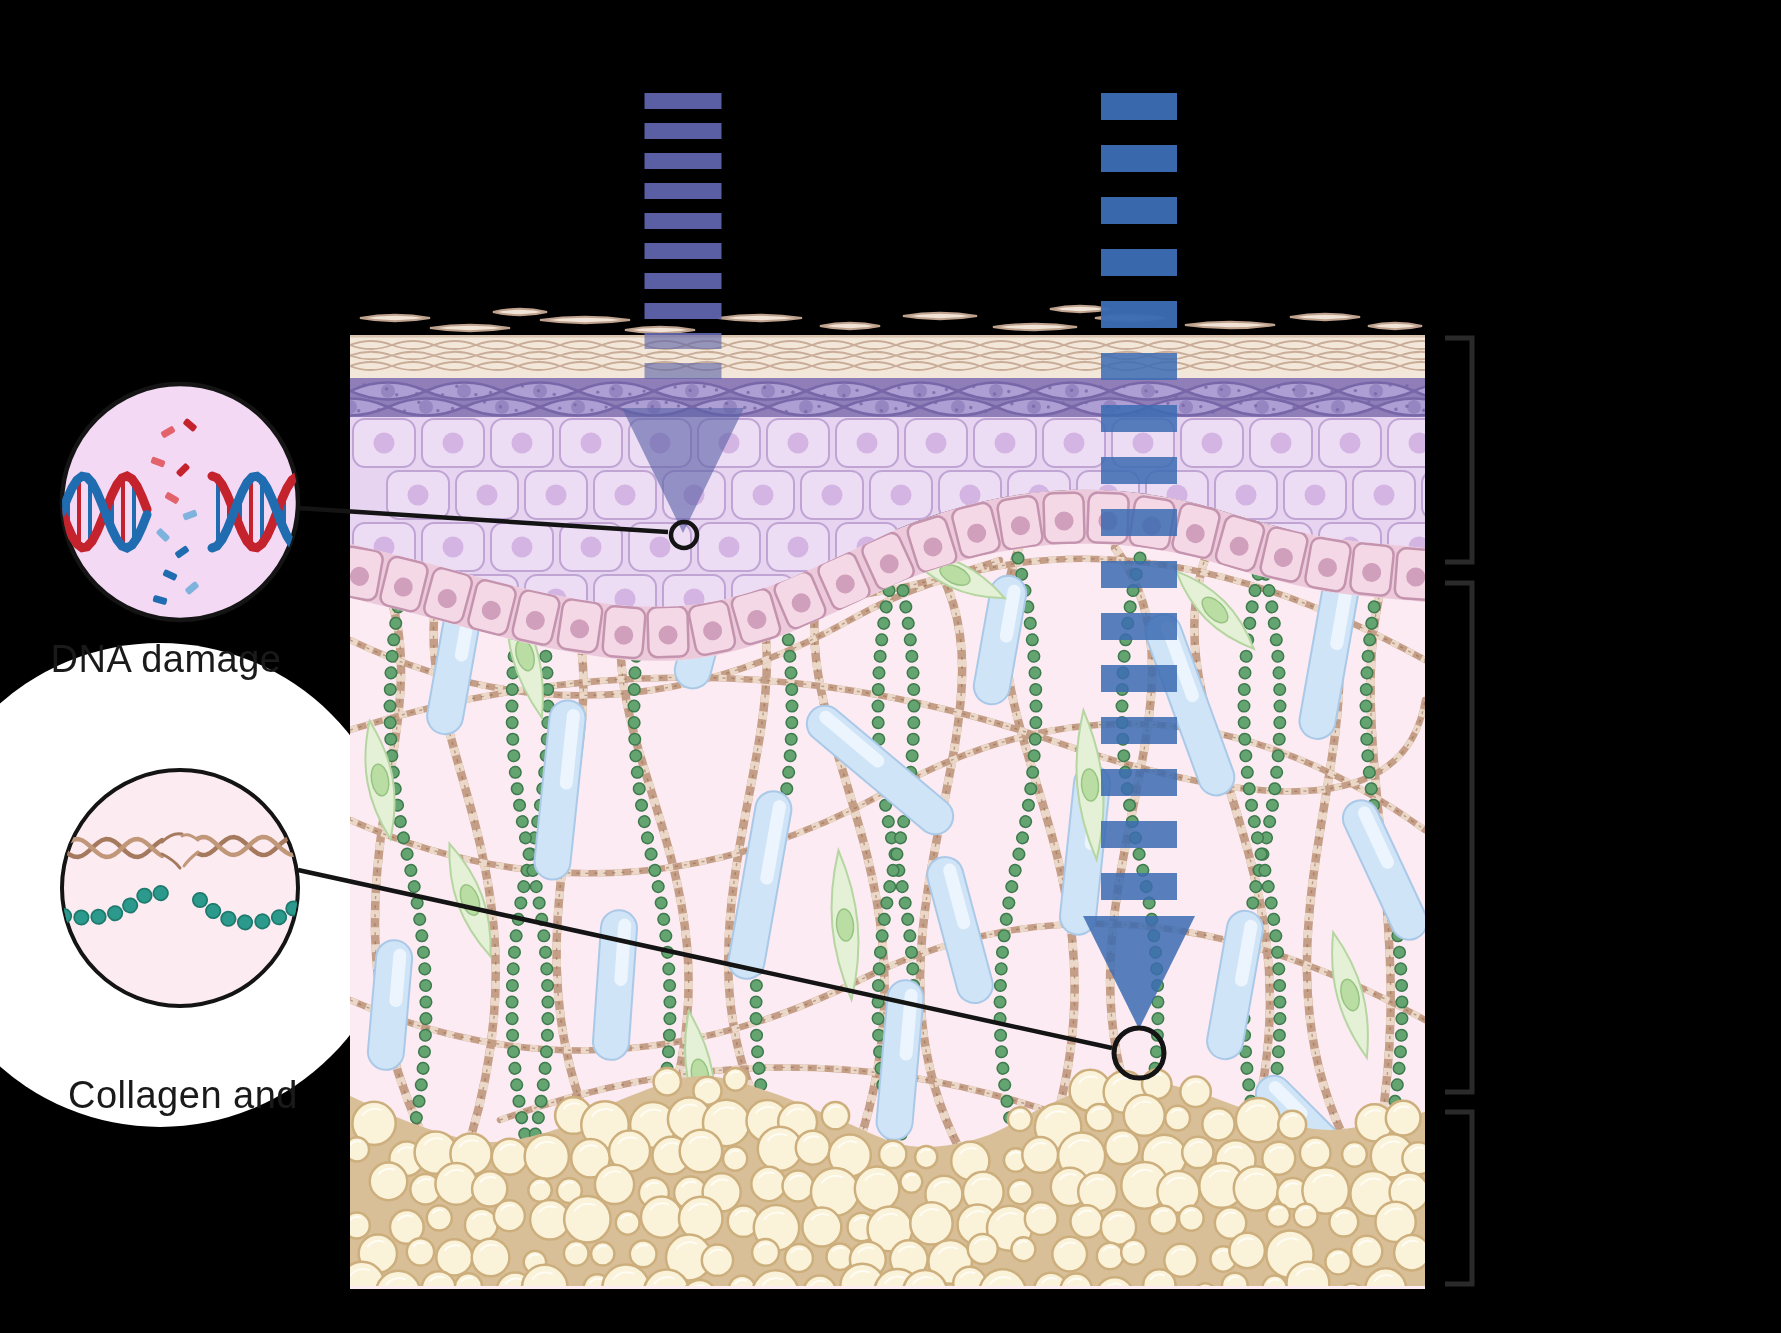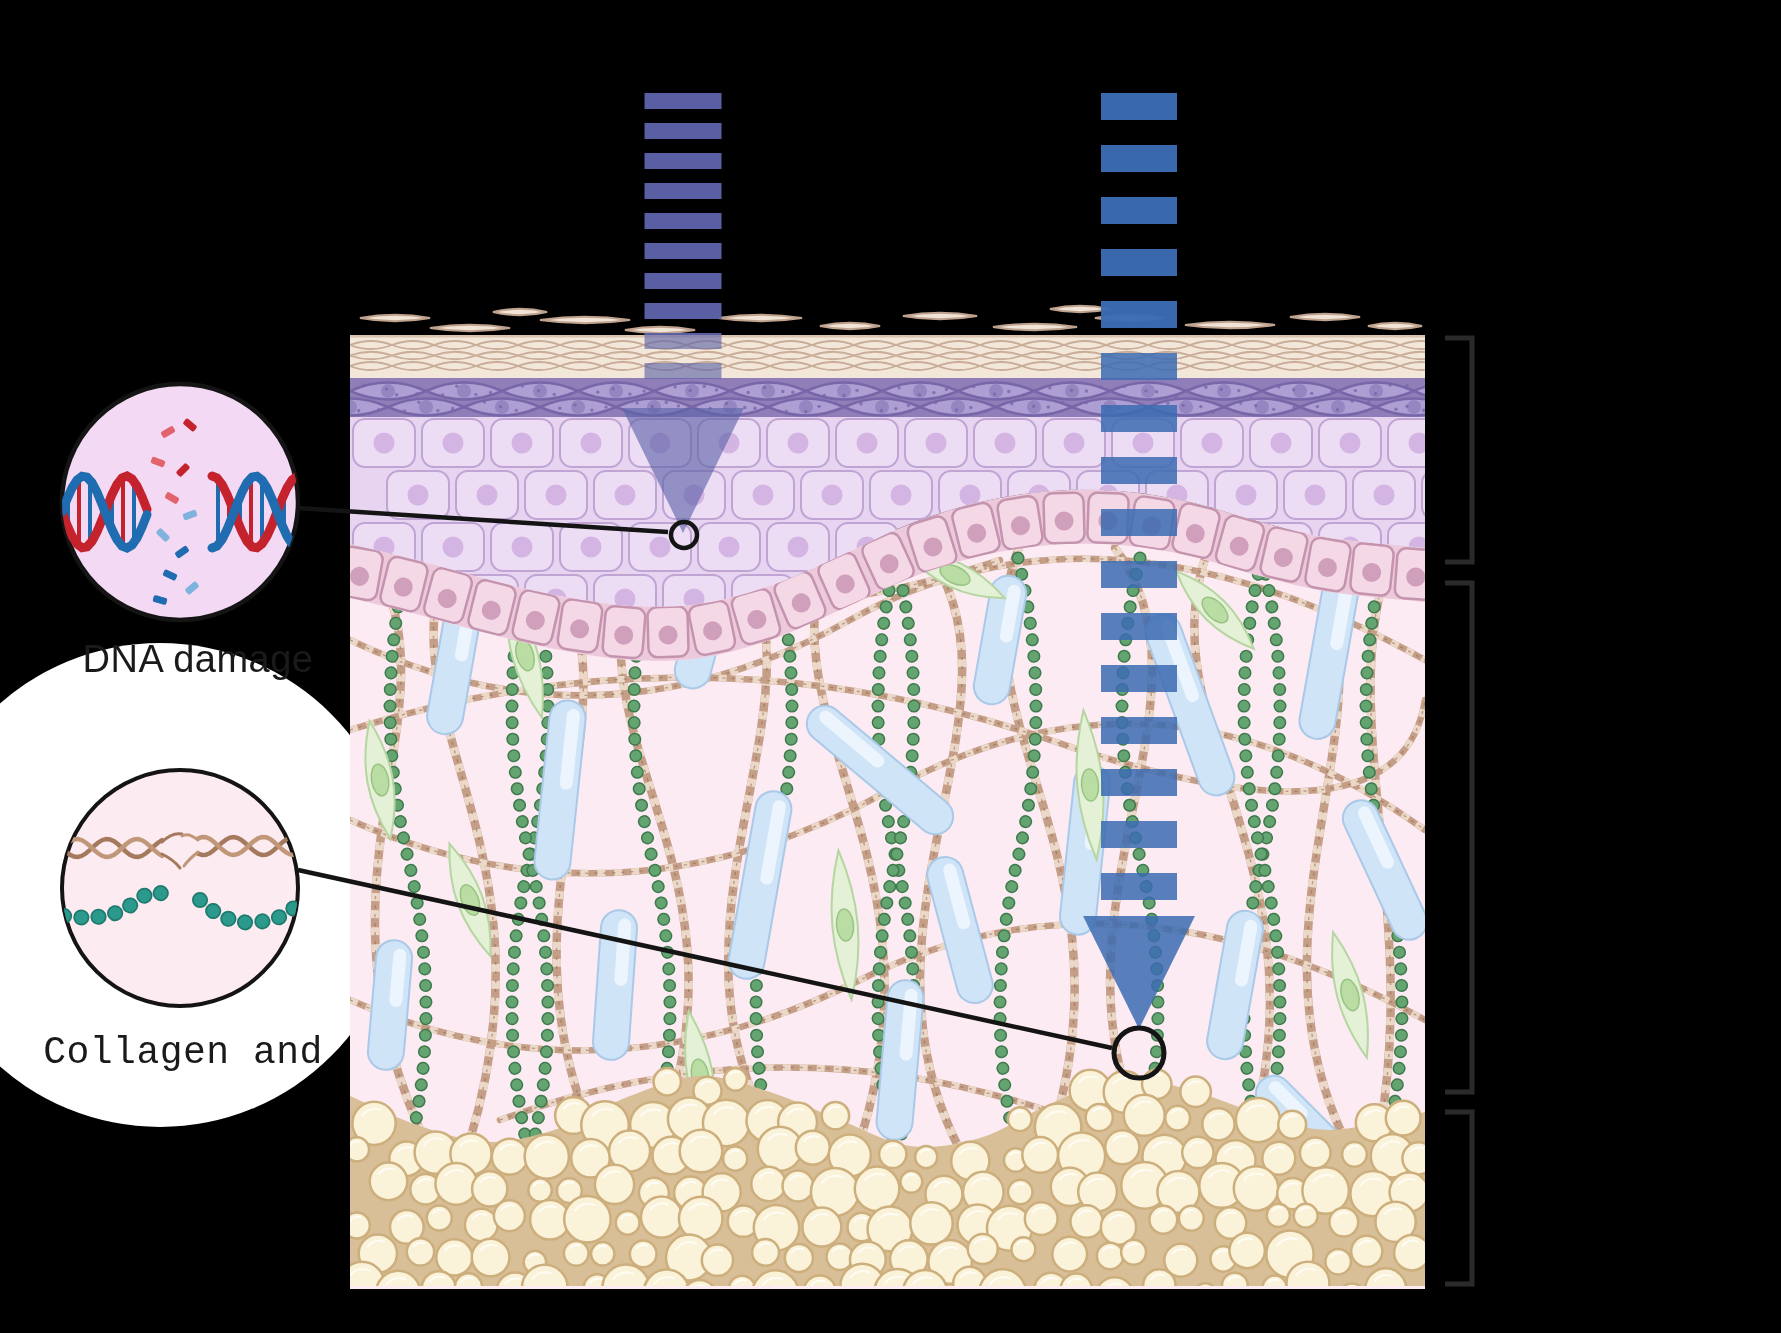--- a/index.html
+++ b/index.html
@@ -1151,17 +1151,17 @@
         <path d="M1445,338 H1472 V562 H1445" fill="none" stroke="#2a2a2a" stroke-width="5"></path>
       </g>
       <g>
         <path d="M1445,583 H1472 V1092 H1445" fill="none" stroke="#2a2a2a" stroke-width="5"></path>
       </g>
       <g>
         <path d="M1445,1112 H1472 V1284 H1445" fill="none" stroke="#2a2a2a" stroke-width="5"></path>
       </g>
     </svg>
 
-  <div class="fig-label" style="left:166px;top:636px;margin-left:32px;">DNA damage</div>
+  <div class="fig-label" style="left:166px;top:636px;">DNA damage</div>
 
-  <div class="fig-label" style="left:183px;top:1030px;font-family:Liberation Mono, monospace;">Collagen and</div>
+  <div class="fig-label" style="left:183px;top:1072px;">Collagen and</div>
 
 </div>
 
 </body></html>

